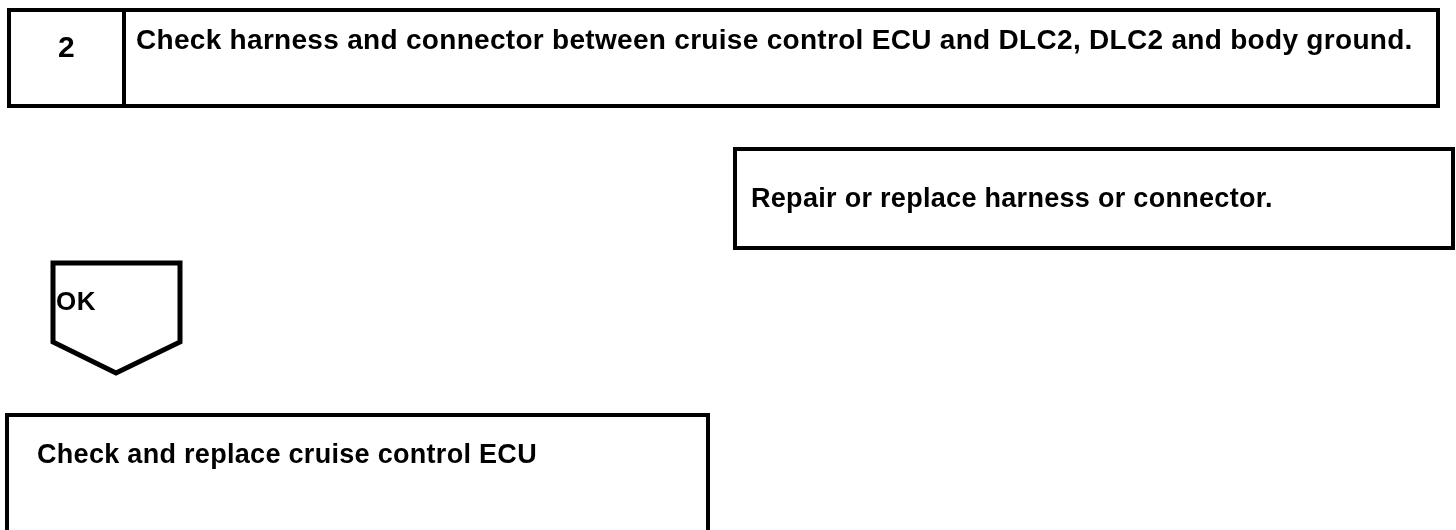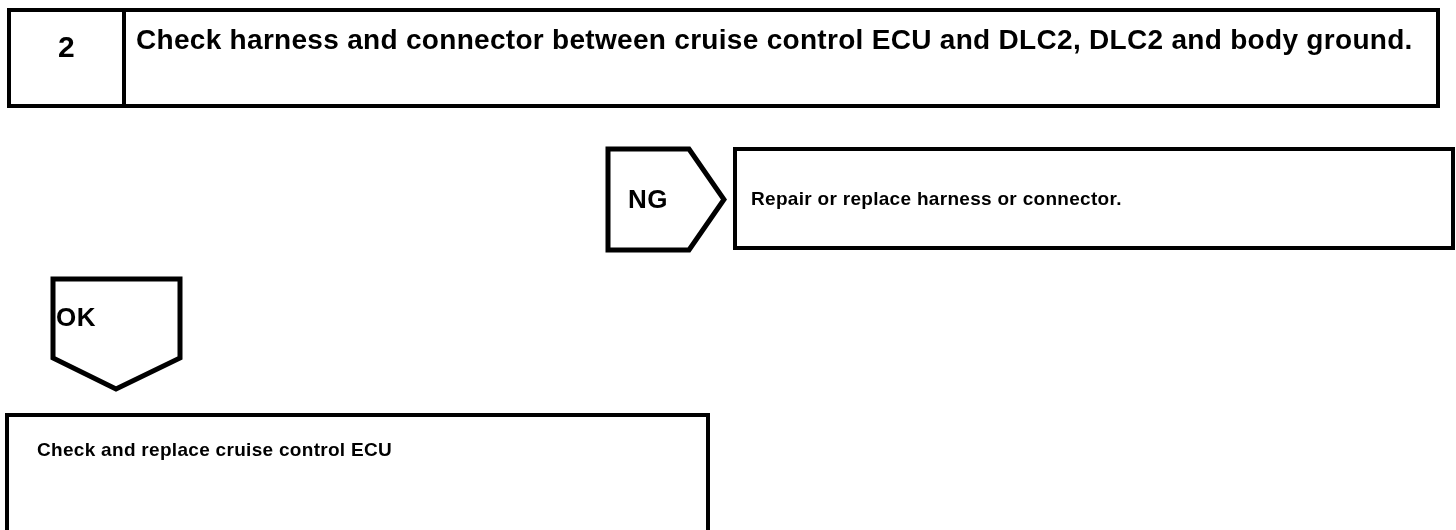--- a/index.html
+++ b/index.html
@@ -69,38 +69,38 @@
     height: 107px;
   }
   .ng-connector .connector-label {
     left: 0;
     top: 0;
     width: 86px;
     height: 107px;
   }
   .ok-connector {
     left: 10px;
-    top: 276px;
+    top: 260px;
     width: 134px;
     height: 117px;
     padding-left: 40px;
   }
   .ok-connector .connector-label {
     left: 0;
     top: 0;
     width: 132px;
     height: 83px;
   }
 
   
   .action-box {
     position: absolute;
     border: 4px solid #000;
     background: #fff;
-    font-size: 19px;
+    font-size: 27px;
     letter-spacing: 0.3px;
   }
   .ng-action-box {
     left: 733px;
     top: 147px;
     width: 700px;
     height: 95px;
     display: flex;
     align-items: center;
     padding-left: 14px;
@@ -116,26 +116,20 @@
 </head>
 <body>
 
 <div class="page">
 
   <div class="step-box">
     <div class="step-number">2</div>
     <div class="step-text">Check harness and connector between cruise control ECU and DLC2, DLC2 and body ground.</div>
   </div>
 
-  <div class="connector ng-connector">
-    <svg width="122" height="107" viewBox="0 0 122 107">
-      <polygon points="3,3 84,3 119,53.5 84,104 3,104" fill="#ffffff" stroke="#000000" stroke-width="5" stroke-linejoin="miter"></polygon>
-    </svg>
-    <span class="connector-label">NG</span>
-  </div>
 
   <div class="action-box ng-action-box">
     <span>Repair or replace harness or connector.</span>
   </div>
 
   <div class="connector ok-connector">
     <svg width="134" height="117" viewBox="0 0 134 117">
       <polygon points="3,3 130,3 130,82 66,113 3,82" fill="#ffffff" stroke="#000000" stroke-width="5" stroke-linejoin="miter"></polygon>
     </svg>
     <span class="connector-label">OK</span>

